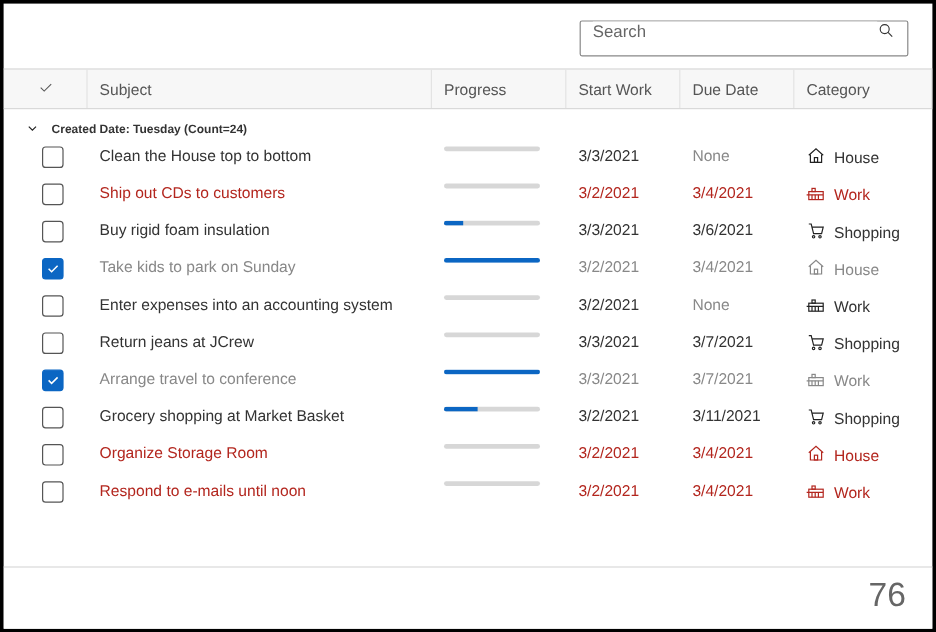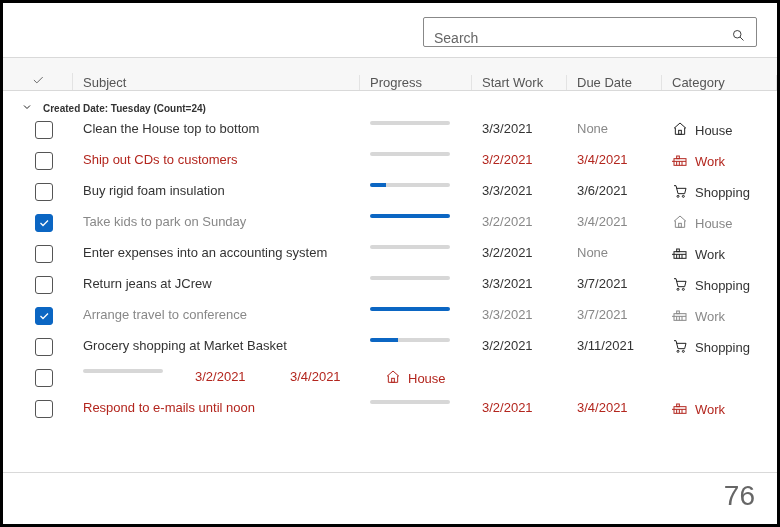--- a/index.html
+++ b/index.html
@@ -14,24 +14,24 @@
       border: 3px solid #000;
       position: relative;
     }
     .searchbar-row {
       display: flex;
       justify-content: flex-end;
       padding: 14px 20px 10px 20px;
     }
     .searchbox {
       display: flex;
-      align-items: flex-end;
+      align-items: flex-start;
       border: 1px solid #888;
       border-radius: 2px;
-      width: 334px;
+      width: 274px;
       height: 30px;
       padding: 0 10px;
       background: #fff;
     }
     .searchbox input {
       border: none;
       outline: none;
       flex: 1;
       font-size: 14px;
       font-family: inherit;
@@ -41,21 +41,20 @@
     .searchbox .sicon svg { width: 15px; height: 15px; stroke: #333; fill: none; stroke-width: 1.5; }
 
     .header-row {
       display: flex;
       border-top: 1px solid #d9d9d9;
       border-bottom: 1px solid #d9d9d9;
       background: #f7f7f7;
       height: 34px;
       color: #555;
       font-size: 13px;
-      align-items: flex-end;
     }
     .header-row > div {
       display: flex;
       align-items: center;
       padding: 0 10px;
       border-right: 1px solid #e3e3e3;
     }
     .col-check { width: 70px; justify-content: center; }
     .col-subject { flex: 1; }
     .col-progress { width: 112px; }
@@ -420,20 +419,23 @@
             <circle cx="17" cy="20" r="1.5"></circle>
             <path d="M3 4 H6 L9 16 H19 L21 8 H7"></path>
           </svg></span>
         <span>Shopping</span>
       </div>
     </div>
     <div class="task-row overdue">
       <div class="cell c-check">
         <div class="chk "></div>
       </div>
+      <div class="cell c-subject">
+        <span>Organize Storage Room</span>
+      </div>
       <div class="cell c-progress">
         <div class="pbar">
           <div class="fill" style="width:0%"></div>
         </div>
       </div>
       <div class="cell c-start">
         <span>3/2/2021</span>
       </div>
       <div class="cell c-due">
         <span class="">3/4/2021</span>

